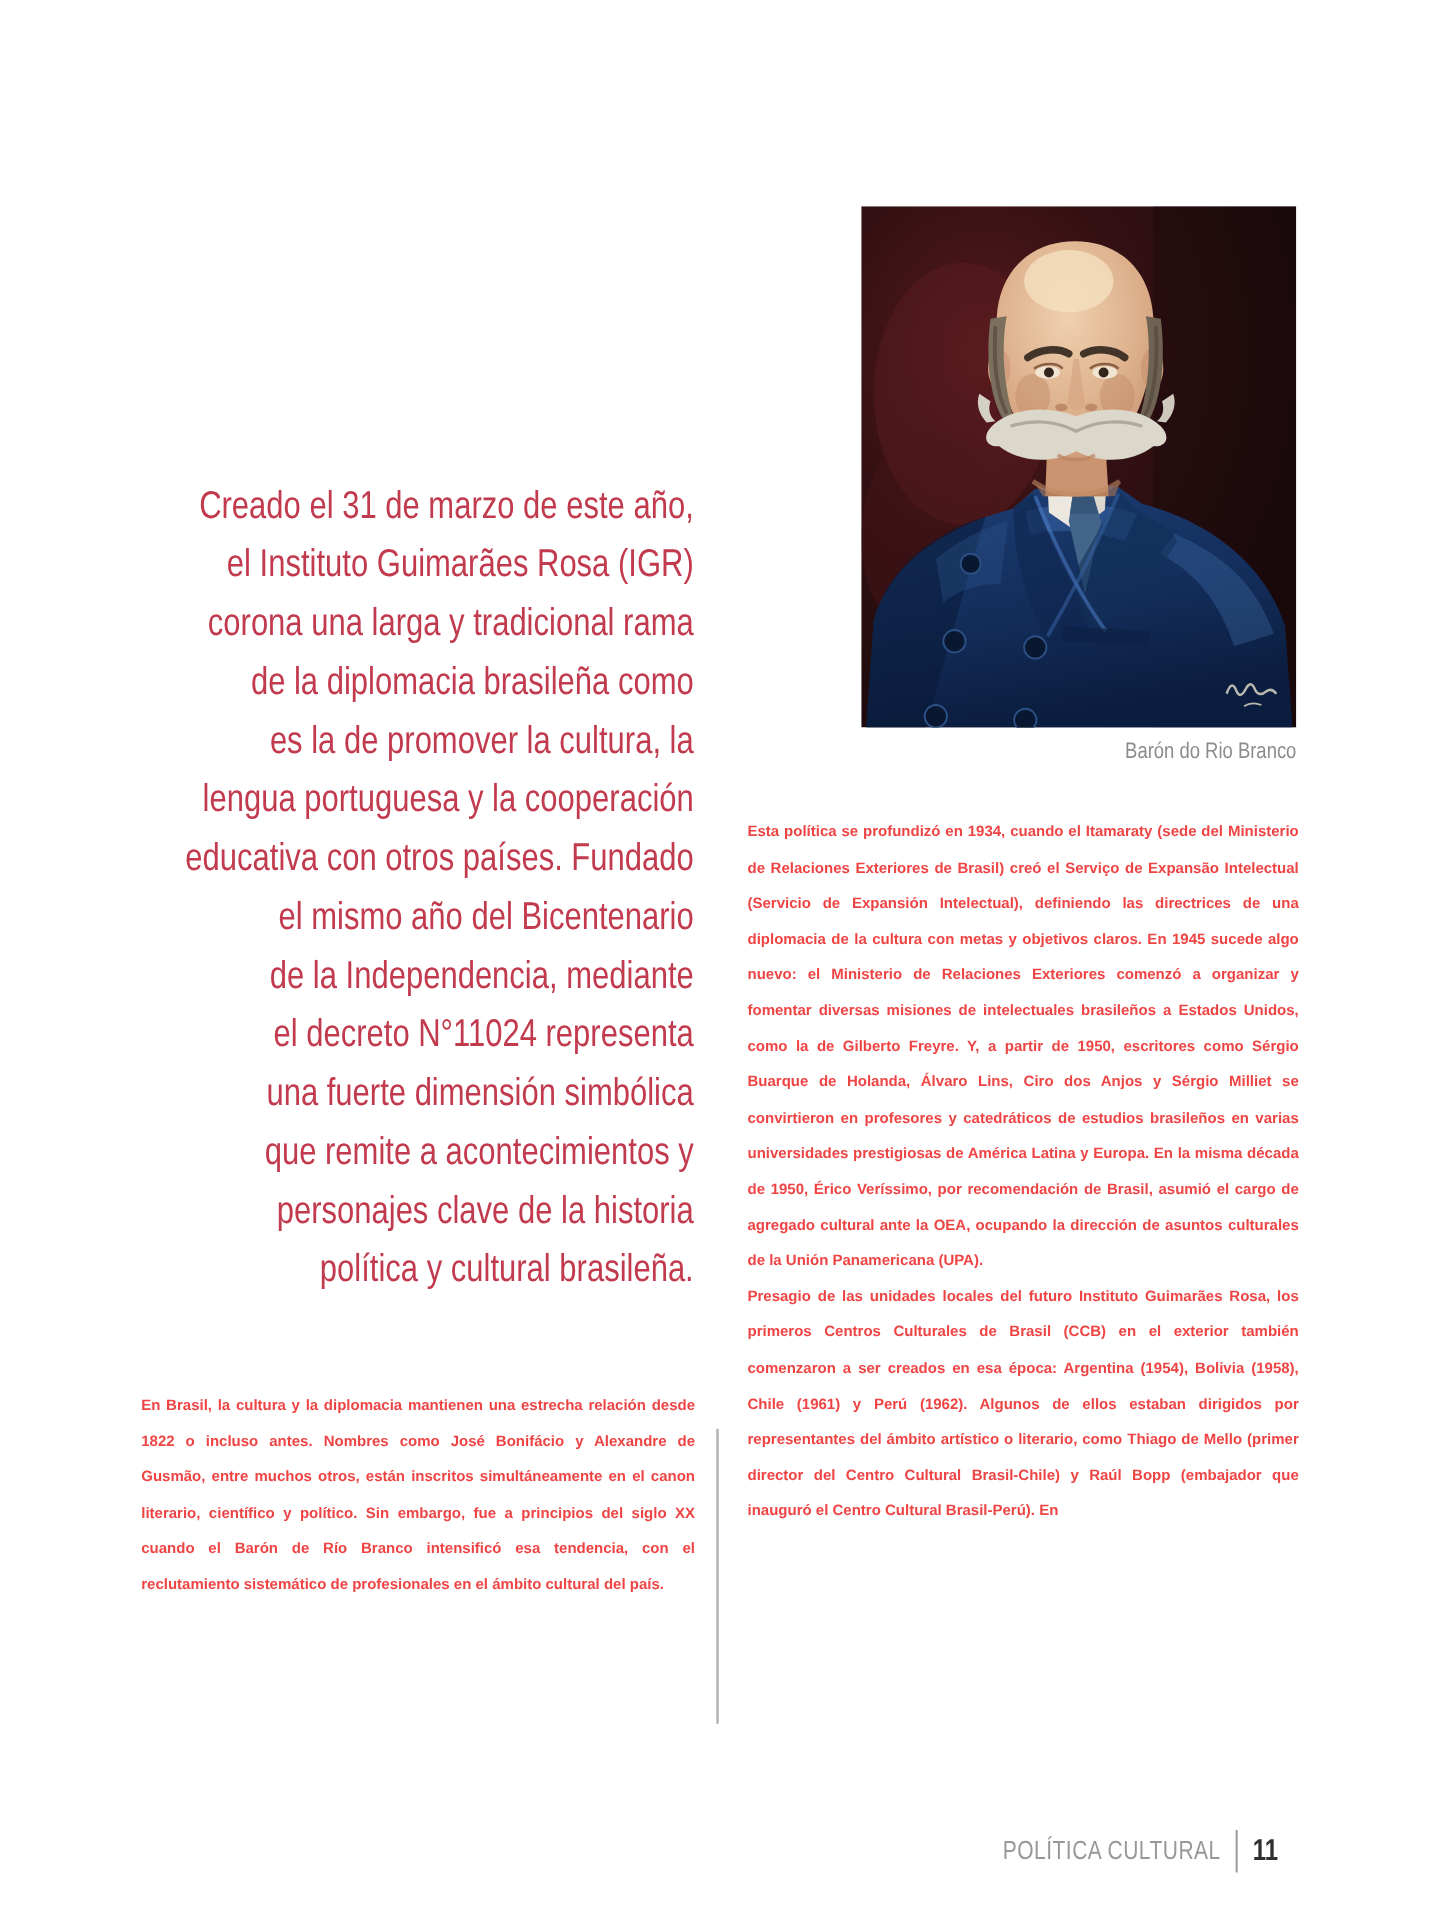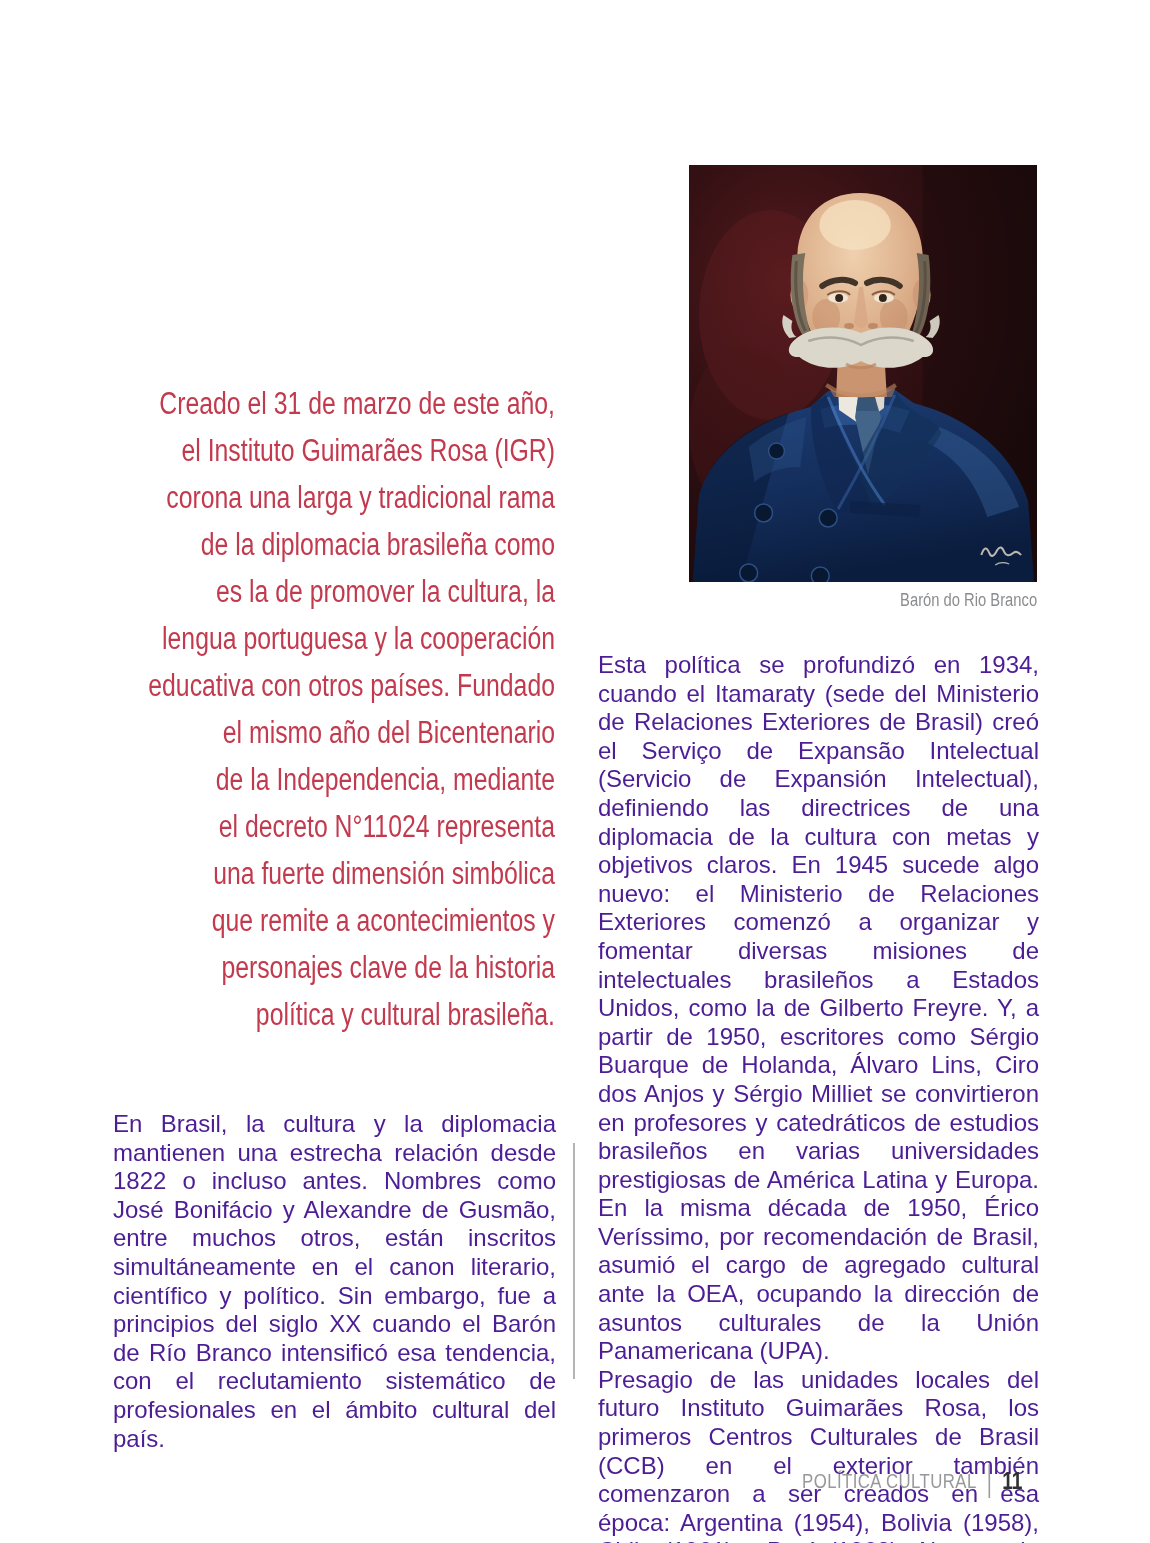--- a/index.html
+++ b/index.html
@@ -36,24 +36,25 @@
     top:589px;right:113px;
     color:#8b8c8e;
     font-size:18px;line-height:22px;
     white-space:nowrap;
     transform:scaleX(0.82);
     transform-origin:100% 0;
   }
 
   
   .body-para{
-    color:#4c1d95;
-    font-size:24px;
+    color:#ef4444;
+    font-size:12px;
     line-height:28.6px;
     text-align:justify;
+    font-weight:bold;
   }
   .col-left{
     position:absolute;
     left:113px;top:1110px;width:443px;
   }
   .col-right{
     position:absolute;
     left:598px;top:651px;width:441px;
   }
   .col-right .body-para + .body-para{margin-top:14px;}

